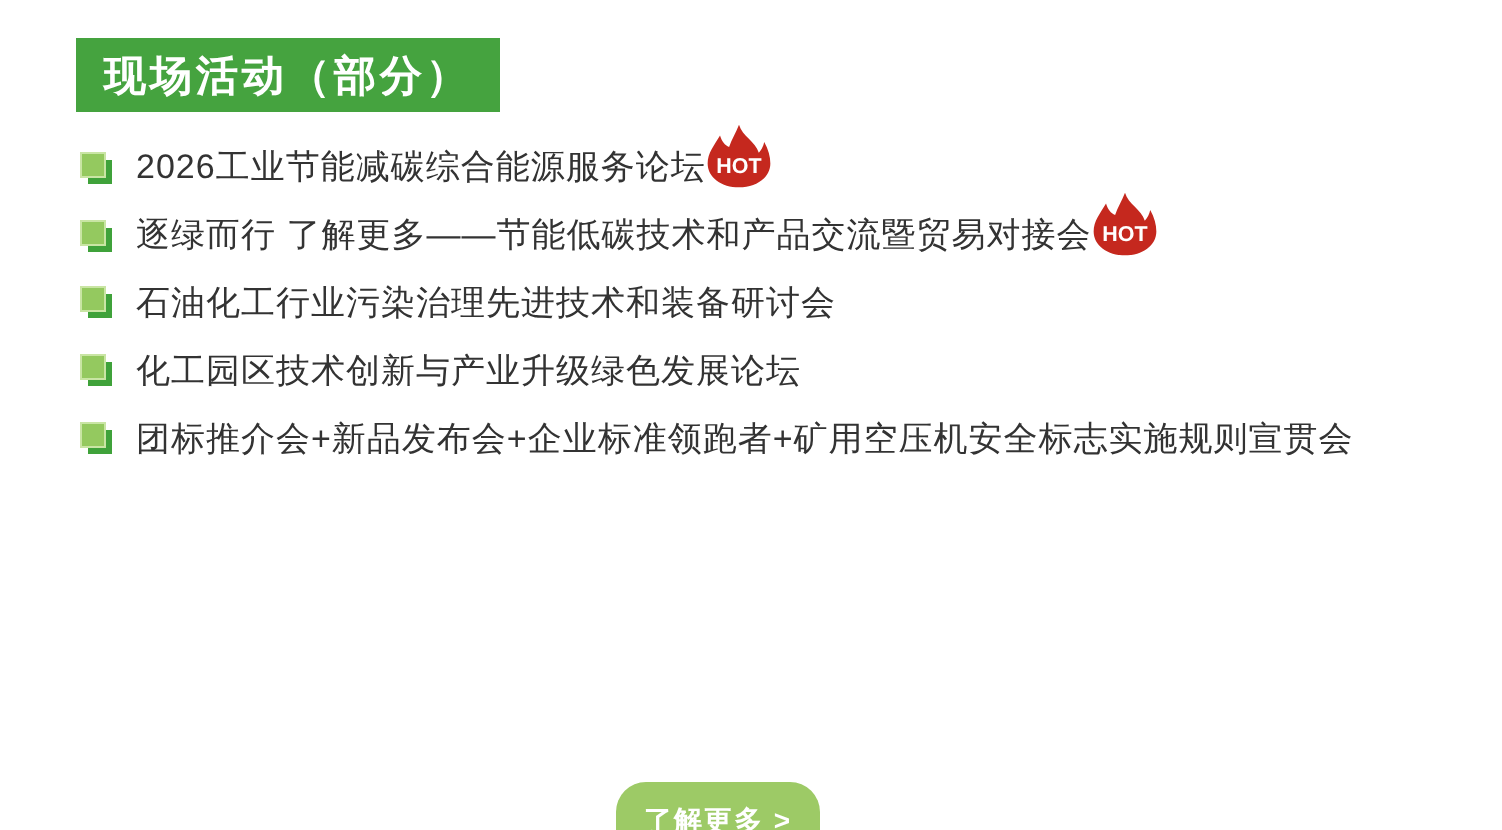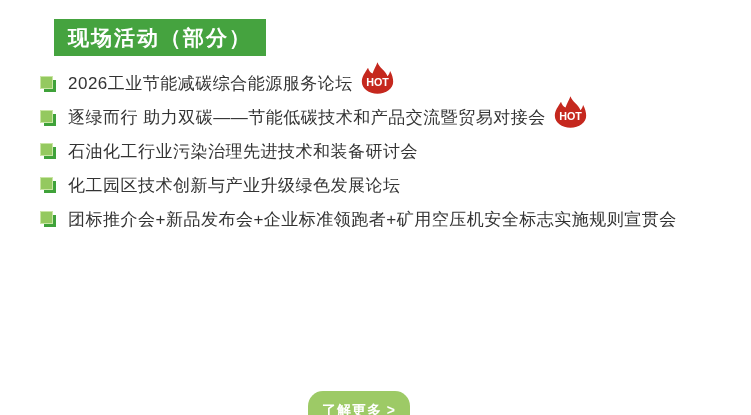--- a/index.html
+++ b/index.html
@@ -12,21 +12,21 @@
     position: relative;
     width: 751px;
     height: 415px;
     background: #ffffff;
     overflow: hidden;
   }
 
   
   .title-box {
     position: absolute;
-    left: 54px;
+    left: 38px;
     top: 19px;
     height: 37px;
     background: #45A33F;
     color: #ffffff;
     font-size: 21px;
     font-weight: bold;
     letter-spacing: 2px;
     display: flex;
     align-items: center;
     padding: 8px 14px;
@@ -73,21 +73,20 @@
     border: 1px solid #c9e5a4;
   }
   .activity-label {
     font-size: 17px;
     color: #333333;
     letter-spacing: 0.5px;
   }
 
   
   .hot-icon {
-    margin-left: 8px;
     transform: translateY(-6px);
   }
   .hot-icon svg {
     display: block;
     width: 33px;
     height: 36px;
   }
 
   
   .more-btn {
@@ -134,21 +133,21 @@
           <text x="20" y="30" text-anchor="middle" fill="#ffffff" font-size="13" font-weight="bold" font-family="Liberation Sans, sans-serif">HOT</text>
         </svg>
       </span>
     </li>
 
     <li>
       <span class="bullet">
           <span class="back"></span>
           <span class="front"></span>
         </span>
-      <span class="activity-label">逐绿而行 助力双碳——节能低碳技术和产品交流暨贸易对接会</span>
+      <span class="activity-label">逐绿而行 了解更多——节能低碳技术和产品交流暨贸易对接会</span>
       <span class="hot-icon">
         <svg viewBox="0 0 40 40" xmlns="http://www.w3.org/2000/svg">
           <path fill="#C5281E" d="M20 1 C 22 8, 30 11, 32 18 C 33.5 16.5, 34.8 14, 35.3 11.5 C 37.8 16, 39 20.5, 39 24.5 C 39 33, 30.5 39, 20 39 C 9.5 39, 1 33, 1 24.5 C 1 18, 5 13.5, 8.5 7.5 C 9.5 11, 11.5 13.5, 14 14.5 C 15.5 10, 18 6, 20 1 Z"></path>
           <text x="20" y="30" text-anchor="middle" fill="#ffffff" font-size="13" font-weight="bold" font-family="Liberation Sans, sans-serif">HOT</text>
         </svg>
       </span>
     </li>
 
 
 

